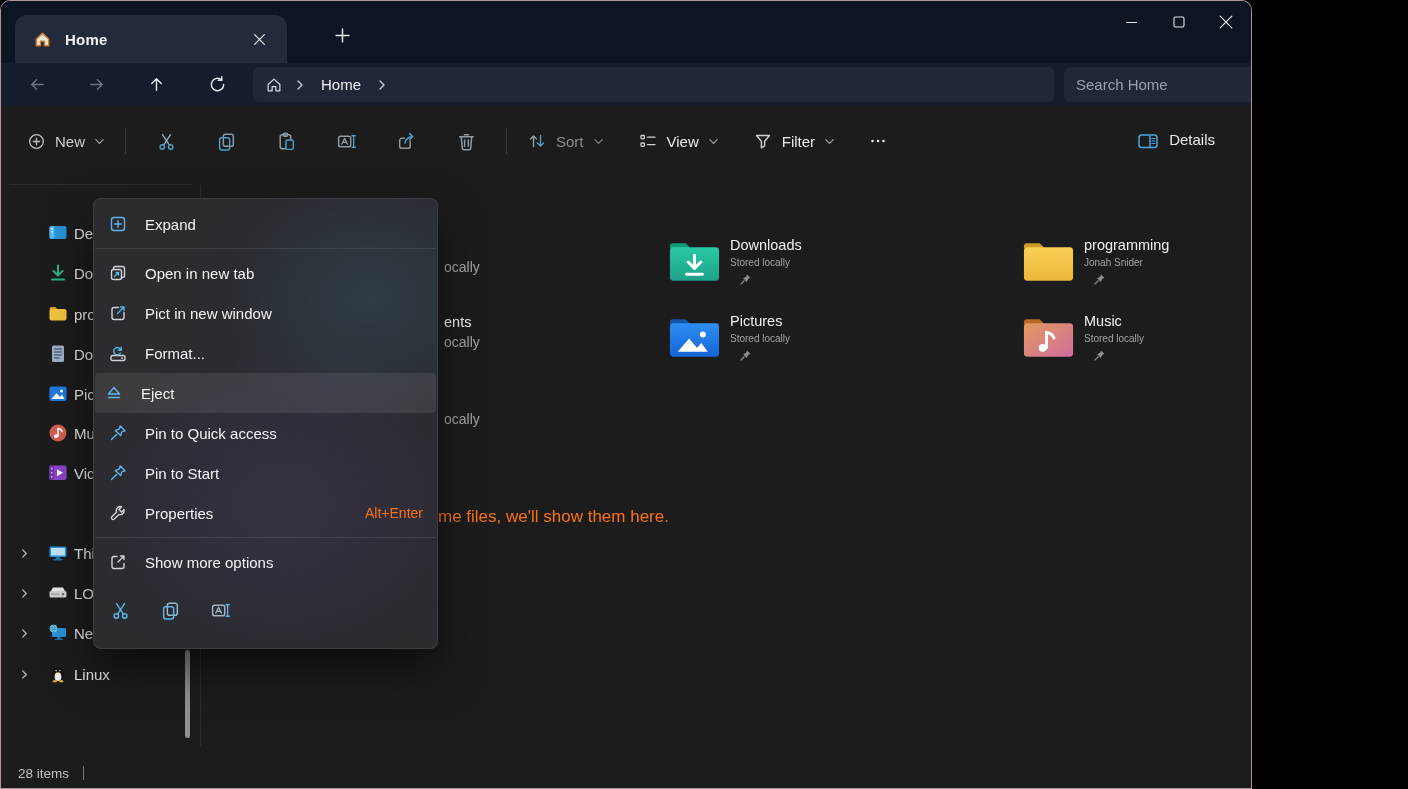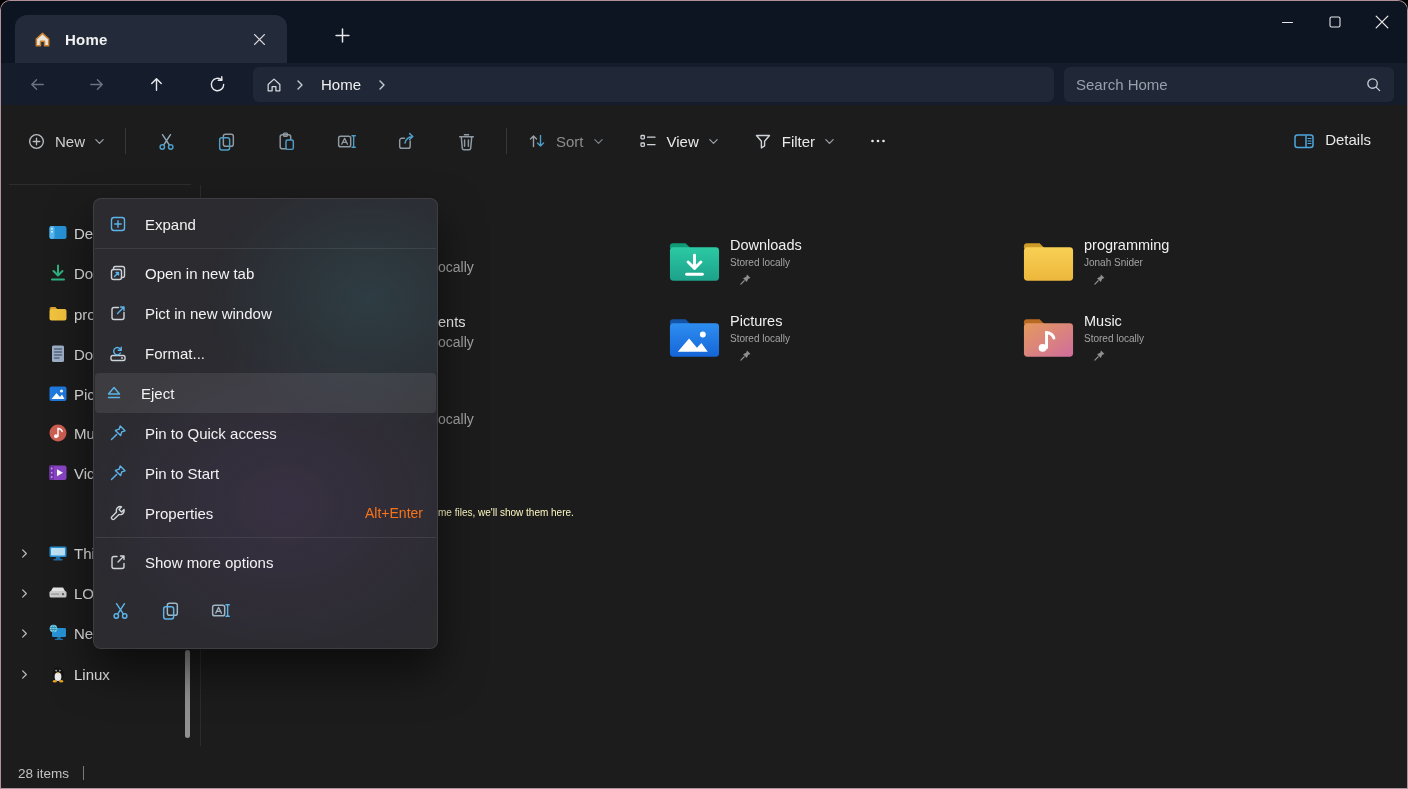--- a/index.html
+++ b/index.html
@@ -1,18 +1,18 @@
 <!DOCTYPE html>
 <html><head>
 <meta charset="utf-8">
 <style>
   * { margin:0; padding:0; box-sizing:border-box; }
   html,body { background:#000; width:1408px; height:789px; overflow:hidden;
     font-family:"Liberation Sans","DejaVu Sans",sans-serif; }
-  .window { position:relative; width:1408px; height:789px; background:#1c1c1c;
+  .window { position:relative; width:1252px; height:789px; background:#1c1c1c;
     border:1px solid rgba(216,176,186,0.8); border-radius:10px 10px 0 0; overflow:hidden; }
 
   
   .titlebar { position:absolute; top:0; left:0; right:0; height:62px; background:#0d1422; }
   .tab { position:absolute; left:14px; top:14px; width:272px; height:48px; background:#232a39;
     border-radius:12px 12px 0 0; display:flex; align-items:center; padding:0 14px 0 18px; }
   .tab-title { color:#f2f2f2; font-size:15px; font-weight:700; margin-left:13px; letter-spacing:.2px; }
   .tab-close { margin-left:auto; width:28px; height:28px; display:flex; align-items:center; justify-content:center;
     border-radius:4px; color:#d8d8d8; }
   .newtab-btn { position:absolute; left:324px; top:17px; width:34px; height:34px; display:flex;
@@ -55,24 +55,24 @@
   .side-item .lbl { position:absolute; left:73px; white-space:nowrap; }
   .tree-chevron { position:absolute; left:18px; color:#b9b9b9; display:flex; }
   .side-scroll { position:absolute; left:184px; top:649px; width:5px; height:88px; background:#919191; border-radius:3px; }
 
   
   .tile { position:absolute; display:flex; gap:8px; }
   .tile .txt { padding-top:1px; }
   .tile .t-name { color:#f0f0f0; font-size:14.5px; }
   .tile .t-sub { color:#a4a4a4; font-size:10px; margin-top:4px; }
   .tile .t-pin { margin-top:5px; margin-left:9px; }
-  .frag { position:absolute; white-space:nowrap; }
+  .frag { position:absolute; white-space:nowrap;padding-left:6px; }
   .frag-title { color:#f0f0f0; font-size:14.5px; }
   .frag-sub { color:#a4a4a4; font-size:14px; }
-  .recent-msg { position:absolute; left:437px; top:506px; color:#fef9c3; font-size:10px; white-space:nowrap; }
+  .recent-msg { position:absolute; left:437px; top:506px; color:#f97316; font-size:17px; white-space:nowrap; }
 
   
   .statusbar { position:absolute; left:0; bottom:0; height:30px; display:flex; align-items:center; padding-left:17px; }
   .status-count { color:#c2c2c2; font-size:13.5px; }
   .status-div { width:1px; height:14px; background:#7a7a7a; margin-left:14px; }
 
   
   .menu { position:absolute; left:92px; top:197px; width:345px; height:451px; background:#2b2b30;
     border:1px solid rgba(255,255,255,0.09); border-radius:8px; padding:5px 0;
     box-shadow:0 22px 44px rgba(0,0,0,0.55); z-index:50; }

